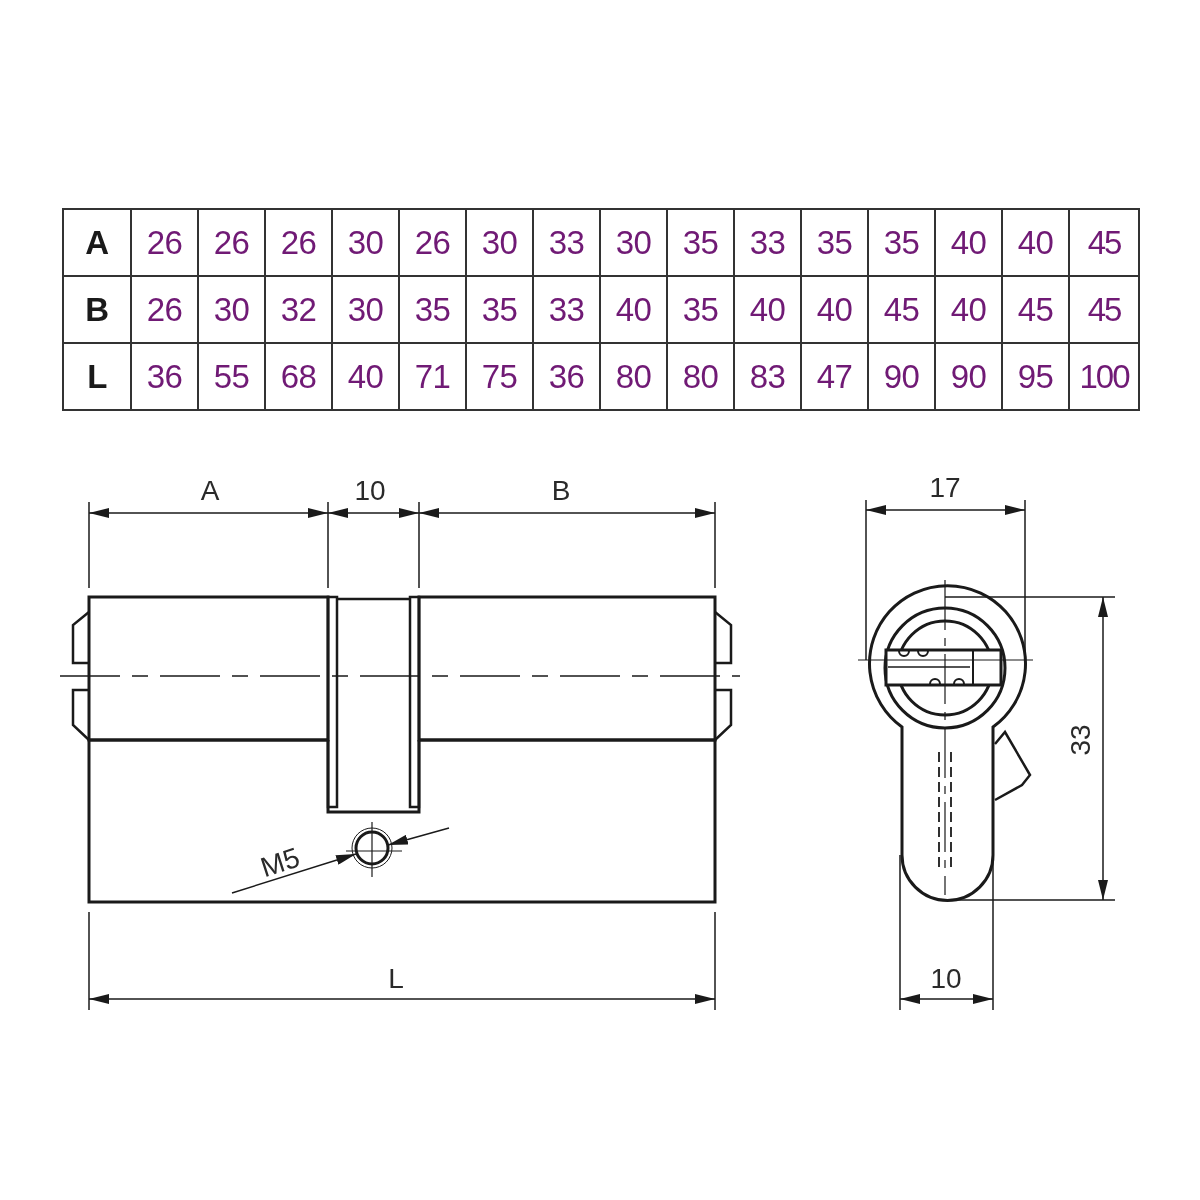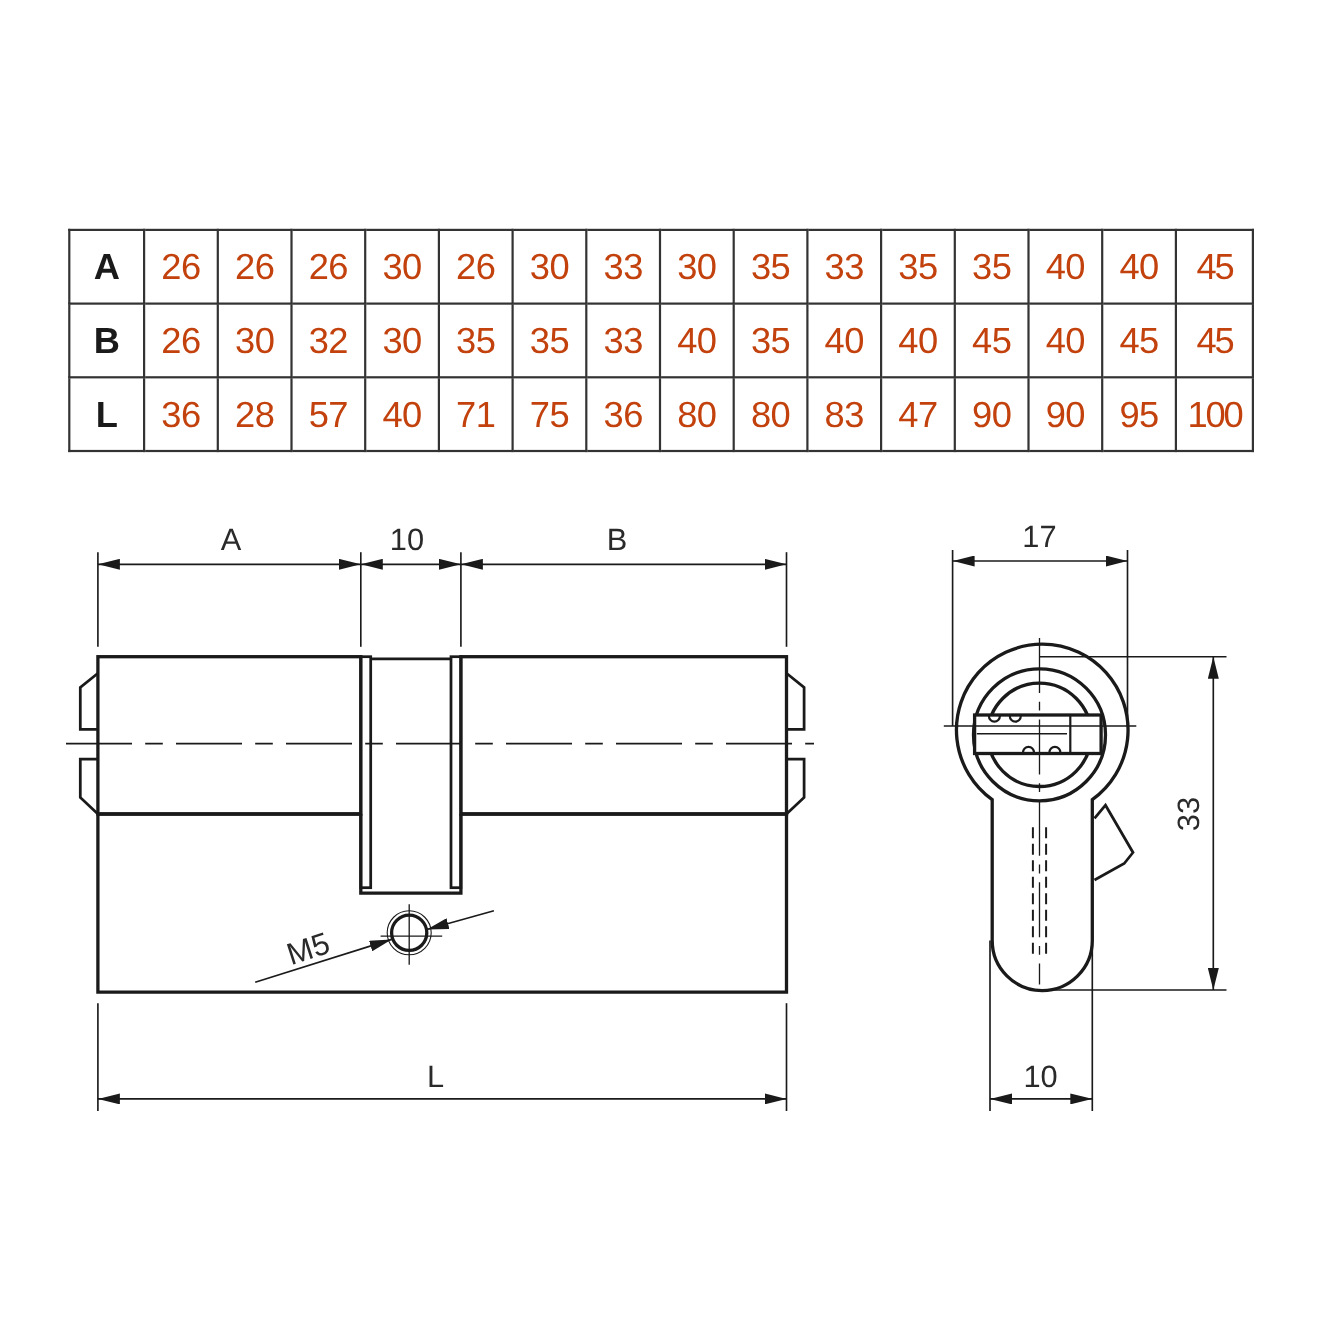--- a/index.html
+++ b/index.html
@@ -1,20 +1,20 @@
 <!DOCTYPE html>
 <html><head>
   <meta charset="utf-8">
   <style>
     html, body { margin:0; padding:0; background:#ffffff; }
     body { width:1200px; height:1200px; position:relative; overflow:hidden;
            font-family:"Liberation Sans", sans-serif; color:#222; }
     #dim-table { position:absolute; left:62px; top:208px; border-collapse:collapse; }
     #dim-table td { border:2px solid #333; width:65px; height:65px; text-align:center;
-                    font-size:33px; color:#c2410c; padding:0; letter-spacing:-0.5px; }
+                    font-size:33px; color:#701a75; padding:0; letter-spacing:-0.5px; }
     #dim-table td.hdr { width:66px; font-weight:bold; font-size:33px; color:#1a1a1a; }
     #dim-table td.wide { width:68px; letter-spacing:-2px; }
     svg#drawing { position:absolute; left:0; top:0; }
     .lbl { font-family:"Liberation Sans", sans-serif; font-size:28px; fill:#2a2a2a; }
   </style>
 </head>
 <body>
 
 <table id="dim-table">
   <tbody>
@@ -50,22 +50,22 @@
       <td>40</td>
       <td>40</td>
       <td>45</td>
       <td>40</td>
       <td>45</td>
       <td class="wide">45</td>
     </tr>
     <tr>
       <td class="hdr">L</td>
       <td>36</td>
-      <td>28</td>
-      <td>57</td>
+      <td>55</td>
+      <td>68</td>
       <td>40</td>
       <td>71</td>
       <td>75</td>
       <td>36</td>
       <td>80</td>
       <td>80</td>
       <td>83</td>
       <td>47</td>
       <td>90</td>
       <td>90</td>

